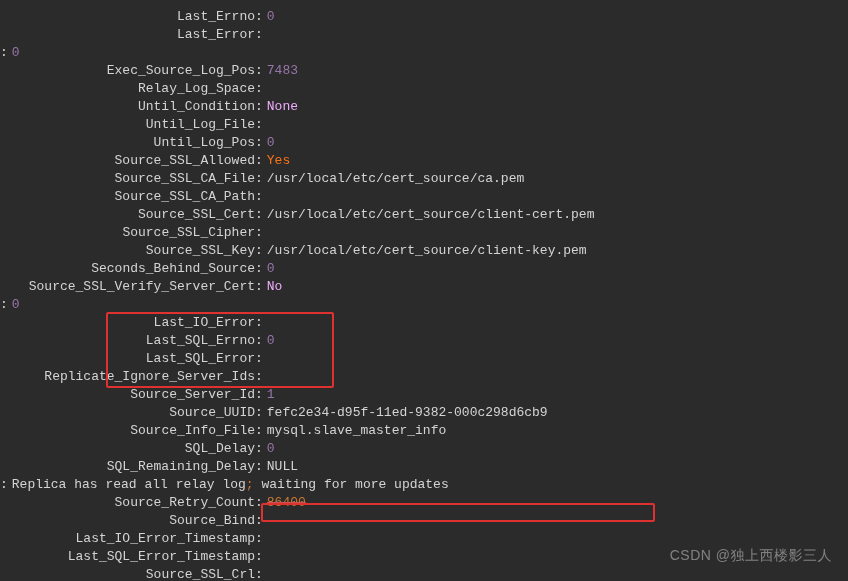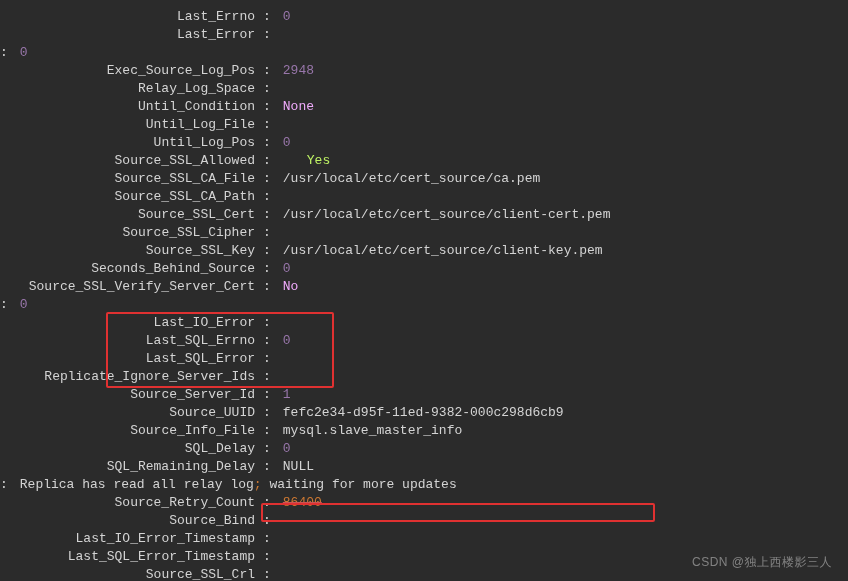--- a/index.html
+++ b/index.html
@@ -16,42 +16,40 @@
       width: 848px;
       height: 581px;
       overflow: hidden;
       position: relative;
     }
     .row {
       display: flex;
       line-height: 18px;
       height: 18px;
       position: relative;
-      gap: 8px;
     }
     .key {
       width: 255px;
       text-align: right;
       color: #d4d4d4;
       padding-right: 0;
     }
     .colon {
       color: #d4d4d4;
       padding: 0 4px 0 0;
     }
     .val {
       flex: 1;
       color: #d4d4d4;
     }
     .val.num {
       color: #9876aa;
     }
     .val.green {
-      color: #bef264;
-      margin-left: 24px;
+      color: #f97316;
     }
     .val.red {
       color: #f0abfc;
     }
     .val.struck {
       color: #cc7832;
       text-decoration: line-through;
       text-decoration-color: #cc5555;
     }
     .highlight-box-1 {
@@ -70,23 +68,23 @@
       border-radius: 2px;
       left: 261px;
       top: 503px;
       width: 394px;
       height: 19px;
       pointer-events: none;
     }
     .watermark {
       position: absolute;
       right: 16px;
-      bottom: 10px;
+      bottom: 16px;
       color: rgba(200,200,200,0.55);
-      font-size: 12px;
+      font-size: 14px;
       font-family: Arial, sans-serif;
       letter-spacing: 0.5px;
     }
     .semicolon {
       color: #cc7832;
     }
   </style>
 </head>
 <body>
 
@@ -101,21 +99,21 @@
       <span class="colon">: </span>
       <span class="val "></span>
     </div>
     <div class="row">
       <span class="colon">: </span>
       <span class="val num">0</span>
     </div>
     <div class="row">
       <span class="key">Exec_Source_Log_Pos</span>
       <span class="colon">: </span>
-      <span class="val num">2948</span>
+      <span class="val num">7483</span>
     </div>
     <div class="row">
       <span class="key">Relay_Log_Space</span>
       <span class="colon">: </span>
     </div>
     <div class="row">
       <span class="key">Until_Condition</span>
       <span class="colon">: </span>
       <span class="val red">None</span>
     </div>

